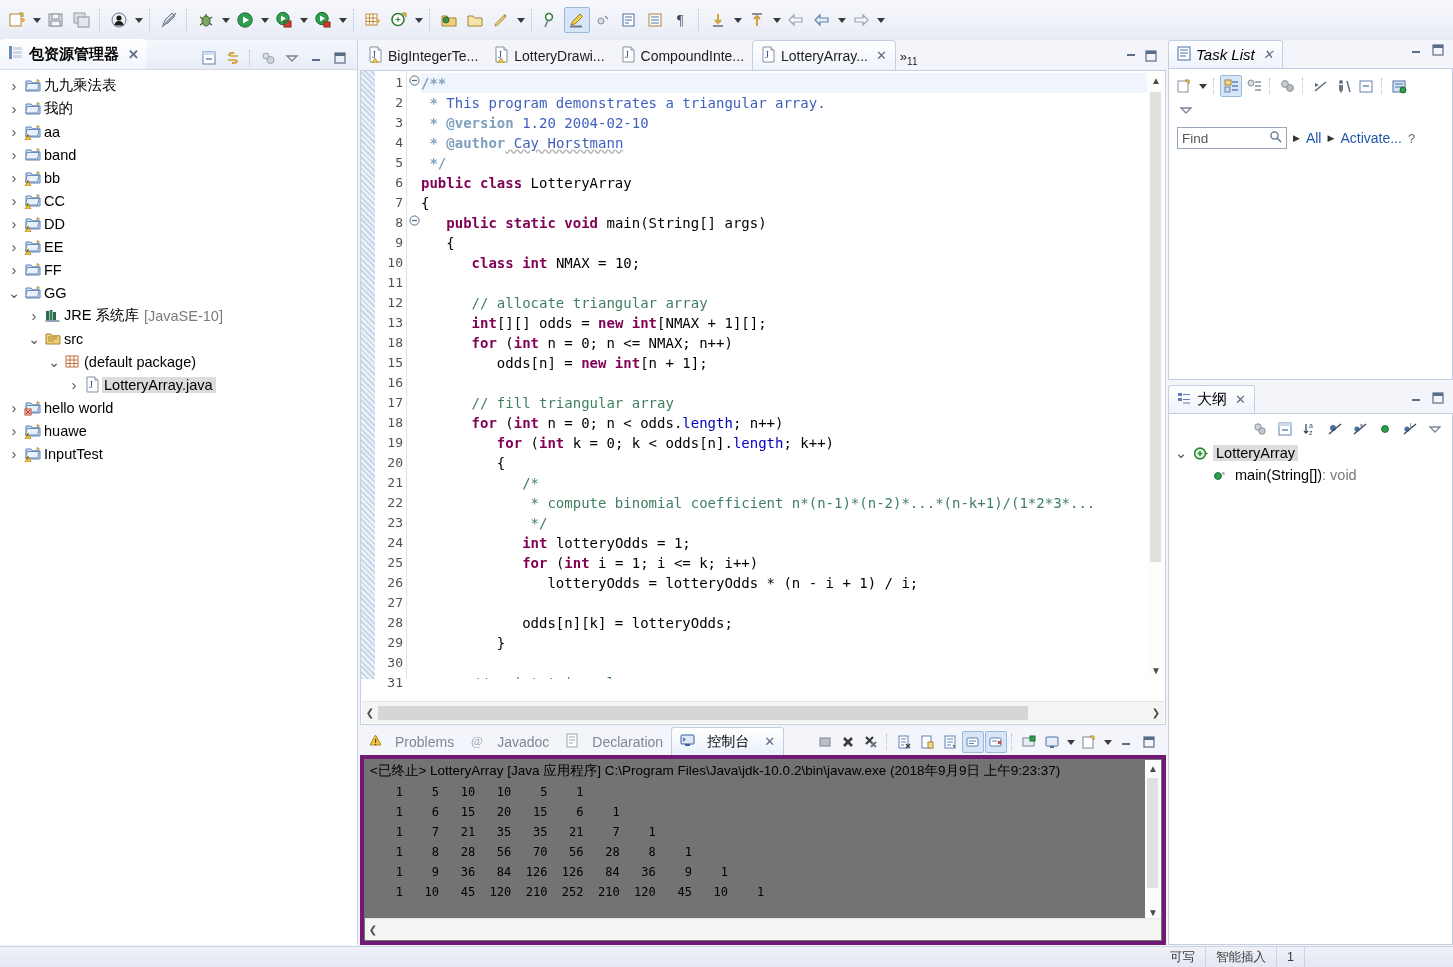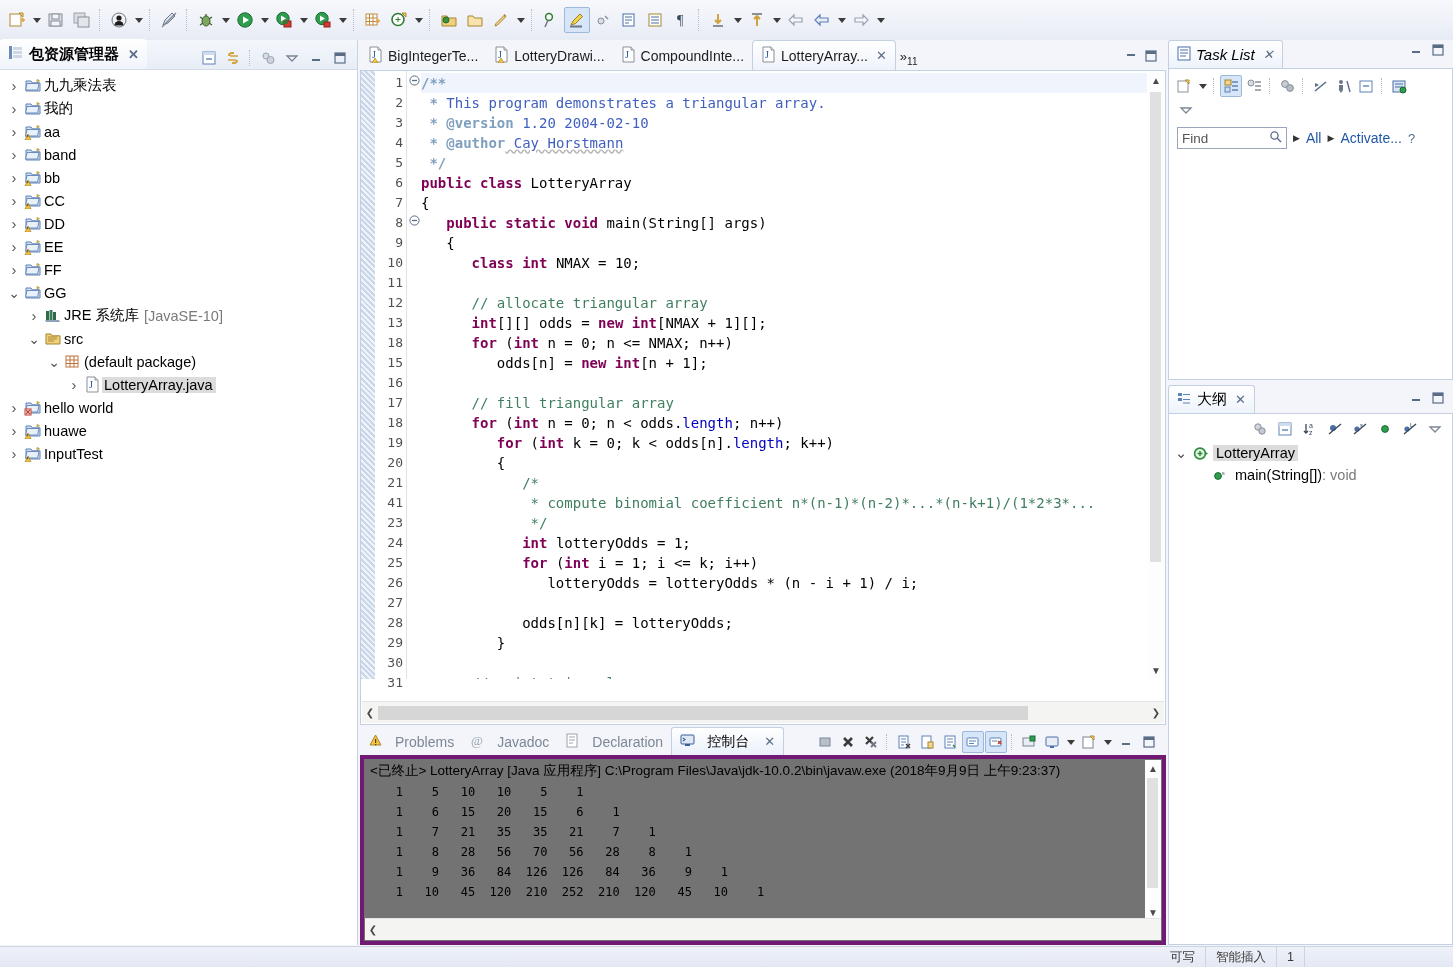--- a/index.html
+++ b/index.html
@@ -715,21 +715,21 @@
           <div>12</div>
           <div>13</div>
           <div>18</div>
           <div>15</div>
           <div>16</div>
           <div>17</div>
           <div>18</div>
           <div>19</div>
           <div>20</div>
           <div>21</div>
-          <div>41</div>
+          <div>22</div>
           <div>23</div>
           <div>24</div>
           <div>25</div>
           <div>26</div>
           <div>27</div>
           <div>28</div>
           <div>29</div>
           <div>30</div>
           <div>31</div>
         </div>

